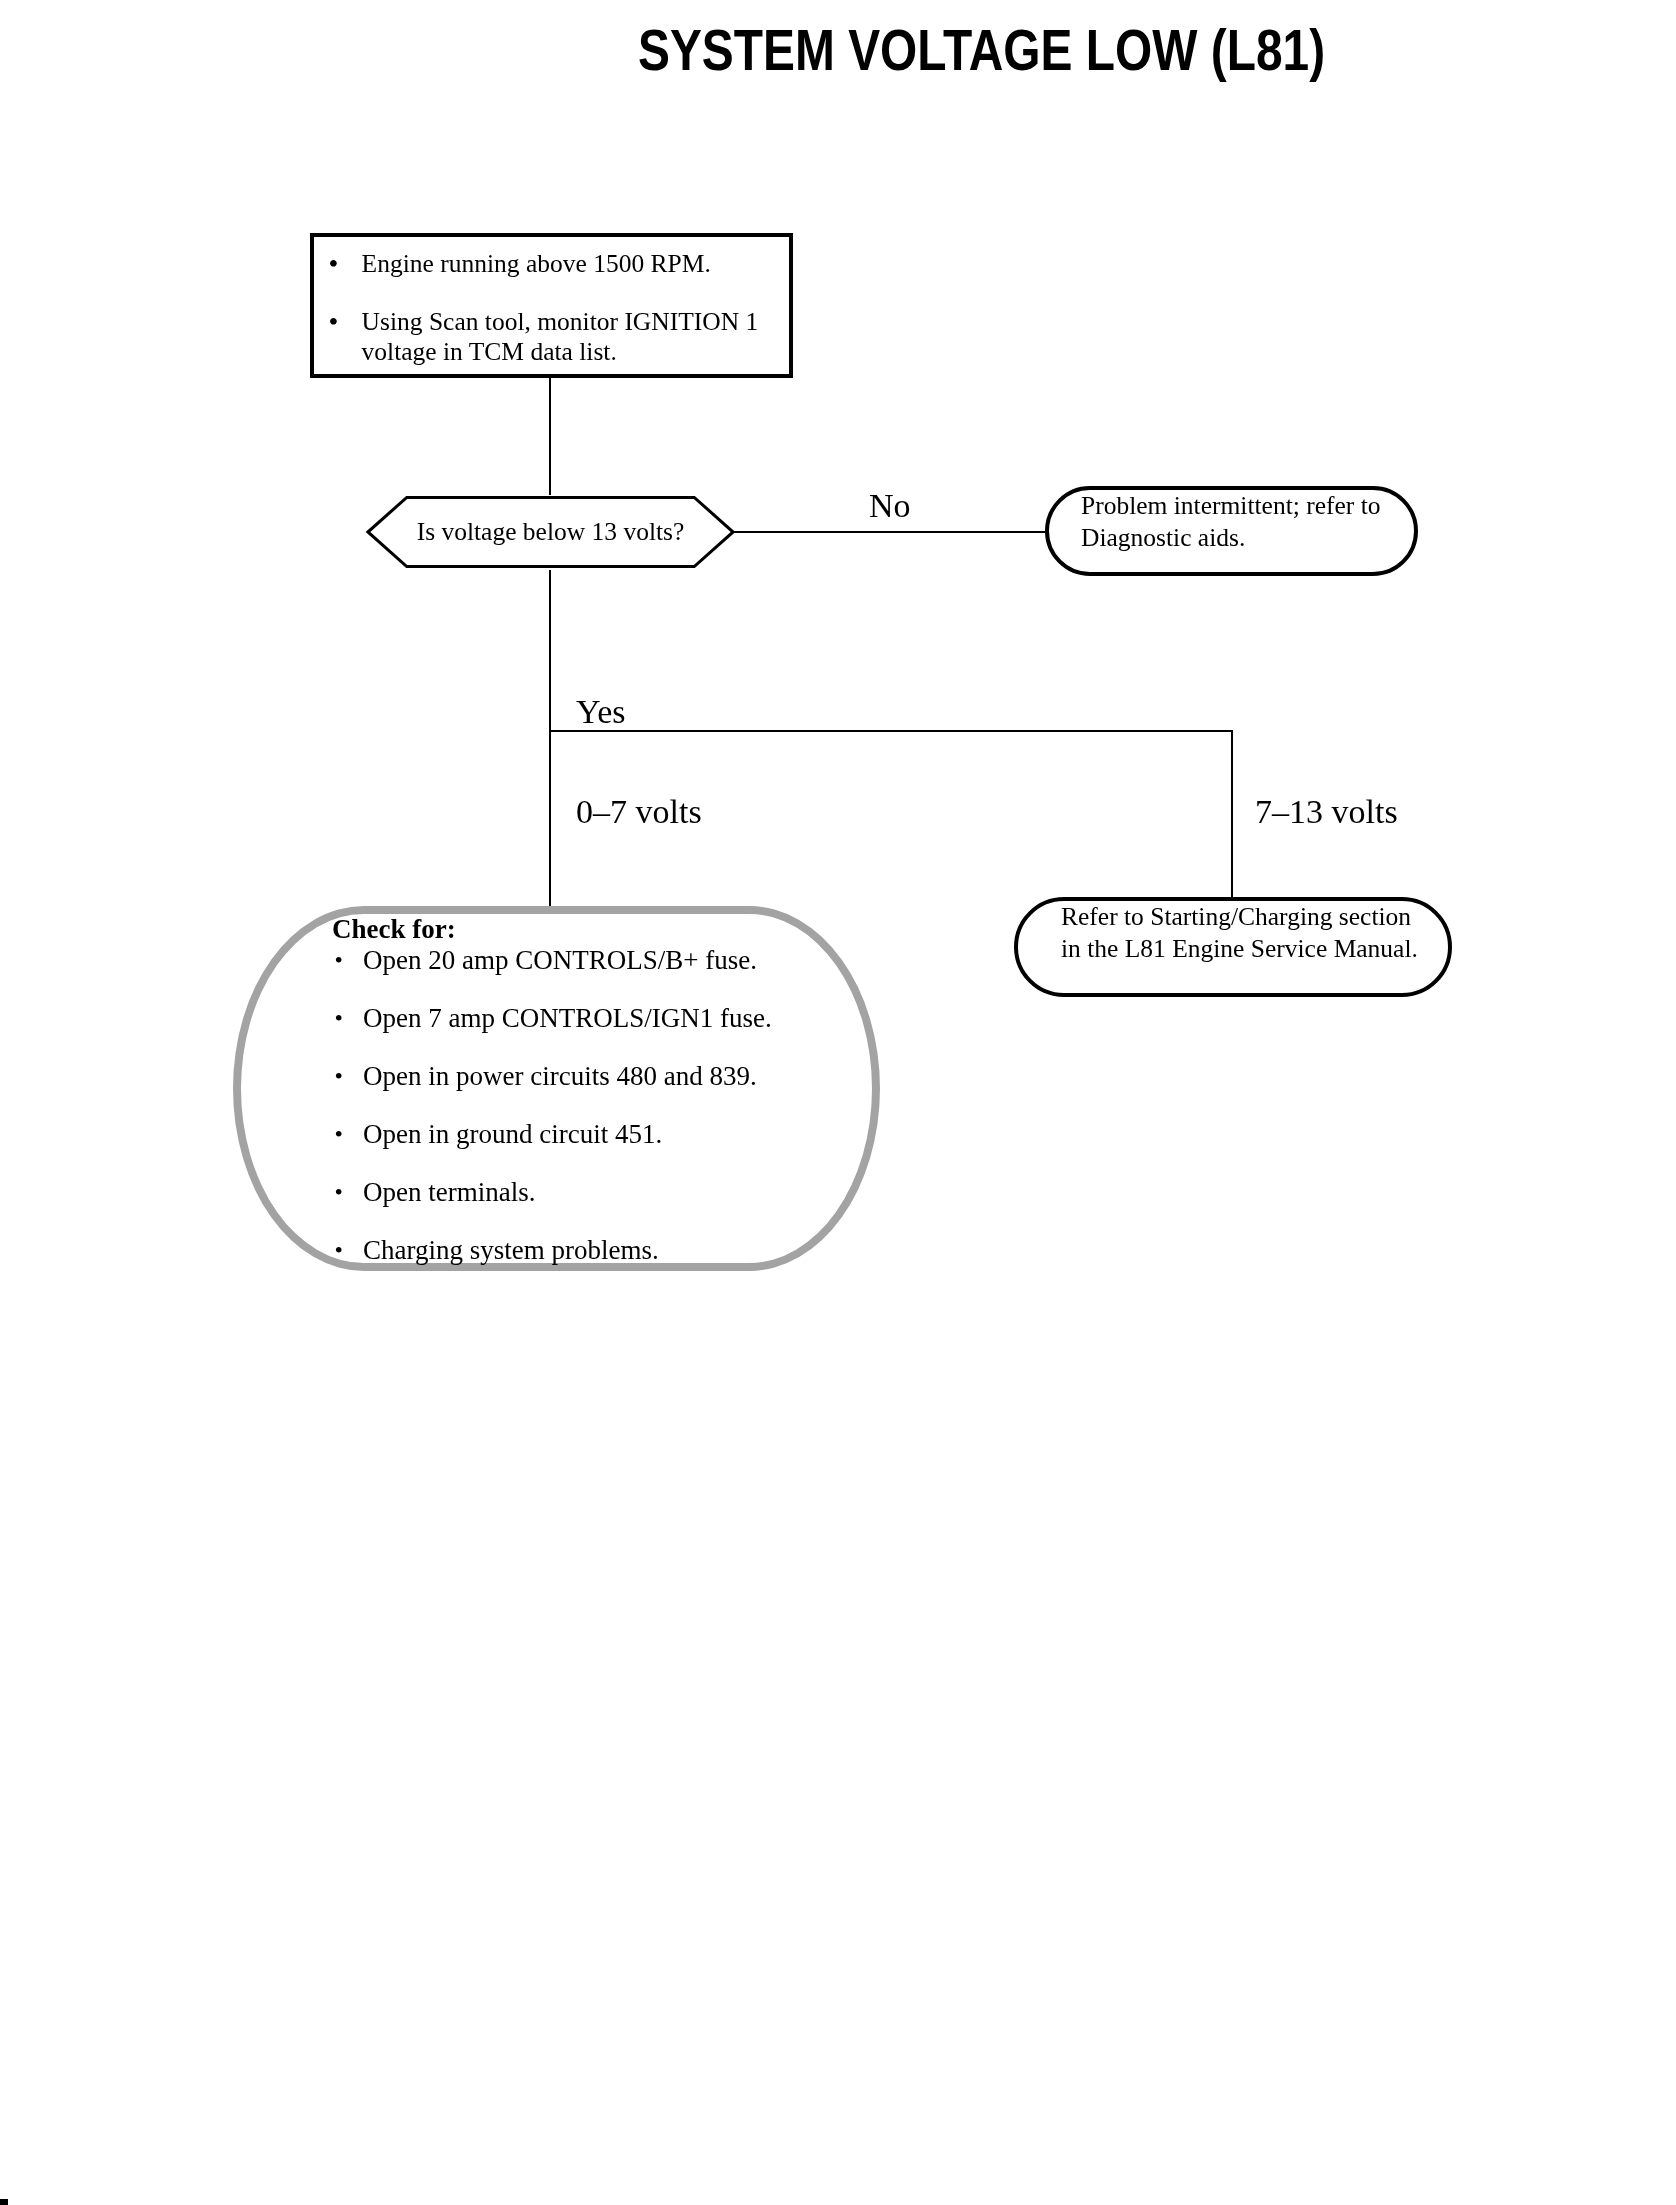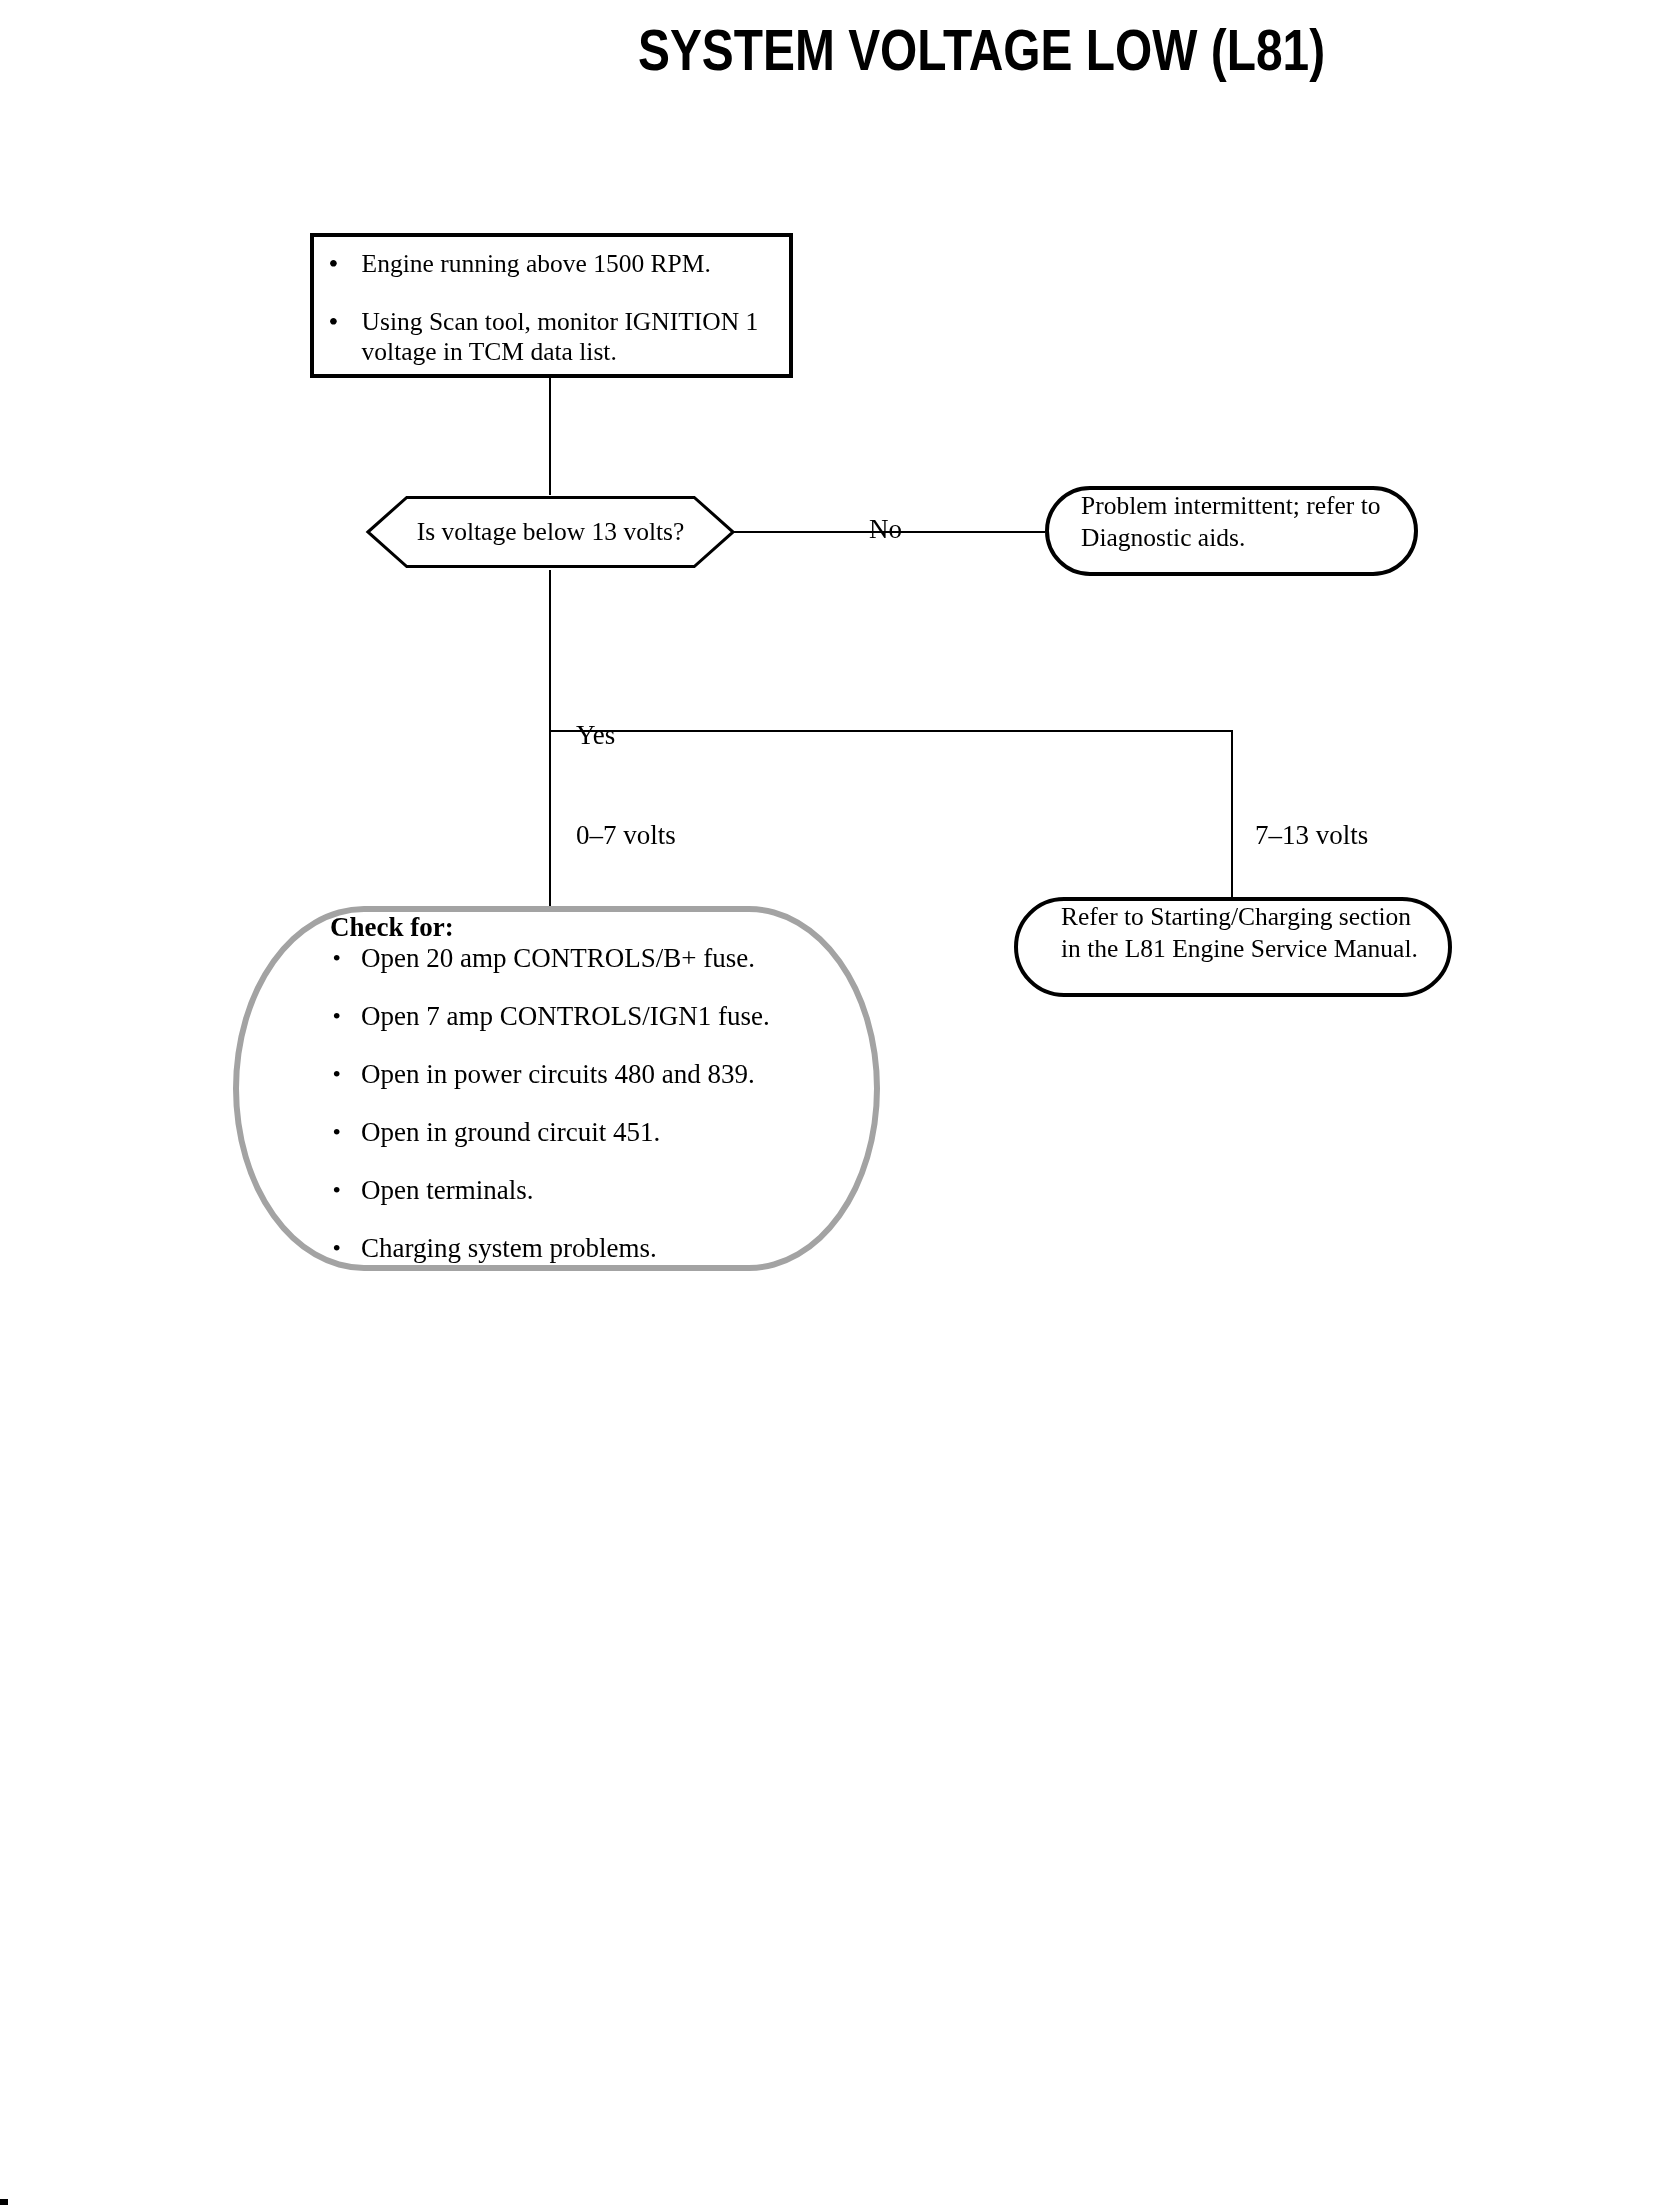--- a/index.html
+++ b/index.html
@@ -33,33 +33,33 @@
   .b-item{display:flex;align-items:flex-start;font-size:25.5px;line-height:30px;}
   .b-item + .b-item{margin-top:28px;}
   .b-dot{width:33px;flex:0 0 33px;font-size:28px;line-height:30px;}
   .hex-wrap{left:365px;top:495px;width:371px;height:74px;}
   .hex-wrap svg{position:absolute;left:0;top:0;}
   .hex-label{
     position:absolute;left:0;top:0;width:100%;height:100%;
     display:flex;align-items:center;justify-content:center;
     font-size:25.5px;
   }
-  .edge-label{font-size:27px;line-height:32px;white-space:nowrap;margin-top:23px;}
+  .edge-label{font-size:34px;line-height:32px;white-space:nowrap;}
   .terminal{
     border:4.9px solid #000000;
     box-sizing:border-box;
     background:#ffffff;
     display:flex;flex-direction:column;justify-content:flex-start;
     font-size:25.5px;line-height:32px;
   }
   .terminal-no{left:1045px;top:486px;width:373px;height:90px;border-radius:45px;padding-left:32px;}
   .terminal-high{left:1014px;top:897px;width:438px;height:100px;border-radius:50px;padding-left:43px;}
   .check-ellipse{
     left:233px;top:906px;width:647px;height:365px;
-    border:6px solid #a3a3a3;
+    border:8px solid #a3a3a3;
     box-sizing:border-box;
     border-radius:131px / 50%;
     background:#ffffff;
     padding:1.2px 0 0 91px;
   }
   .check-heading{font-weight:700;font-size:27px;line-height:29px;}
   .check-list{display:flex;flex-direction:column;gap:26px;margin-top:0;}
   .c-item{display:flex;align-items:flex-start;font-size:27px;line-height:32px;}
   .c-dot{width:28.6px;flex:0 0 28.6px;margin-left:2.4px;font-size:24px;line-height:32px;}
   .corner-mark{left:0;top:2199px;width:8px;height:6.7px;background:#000000;}

